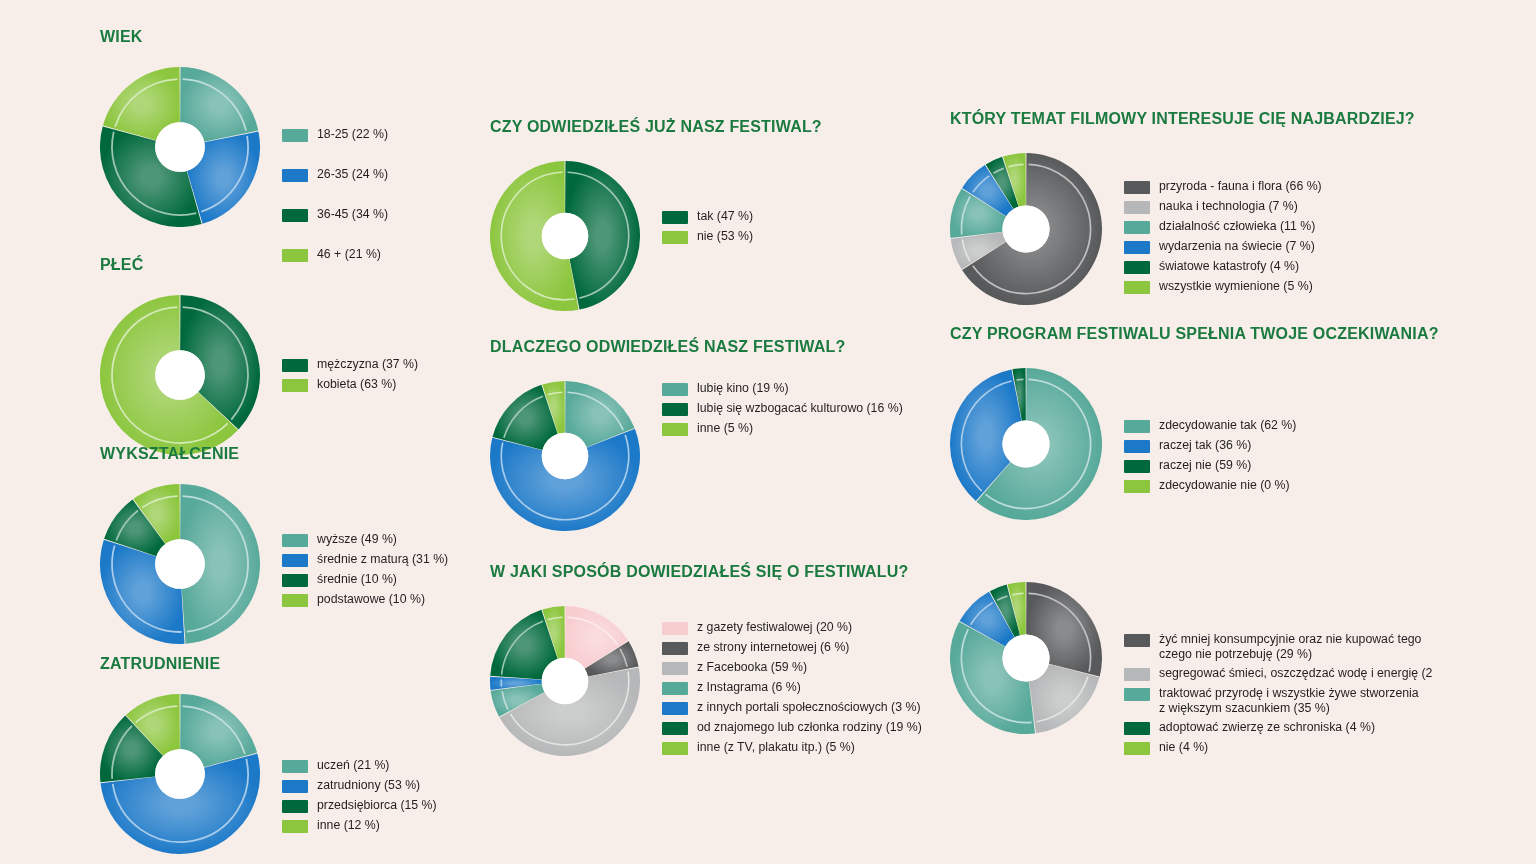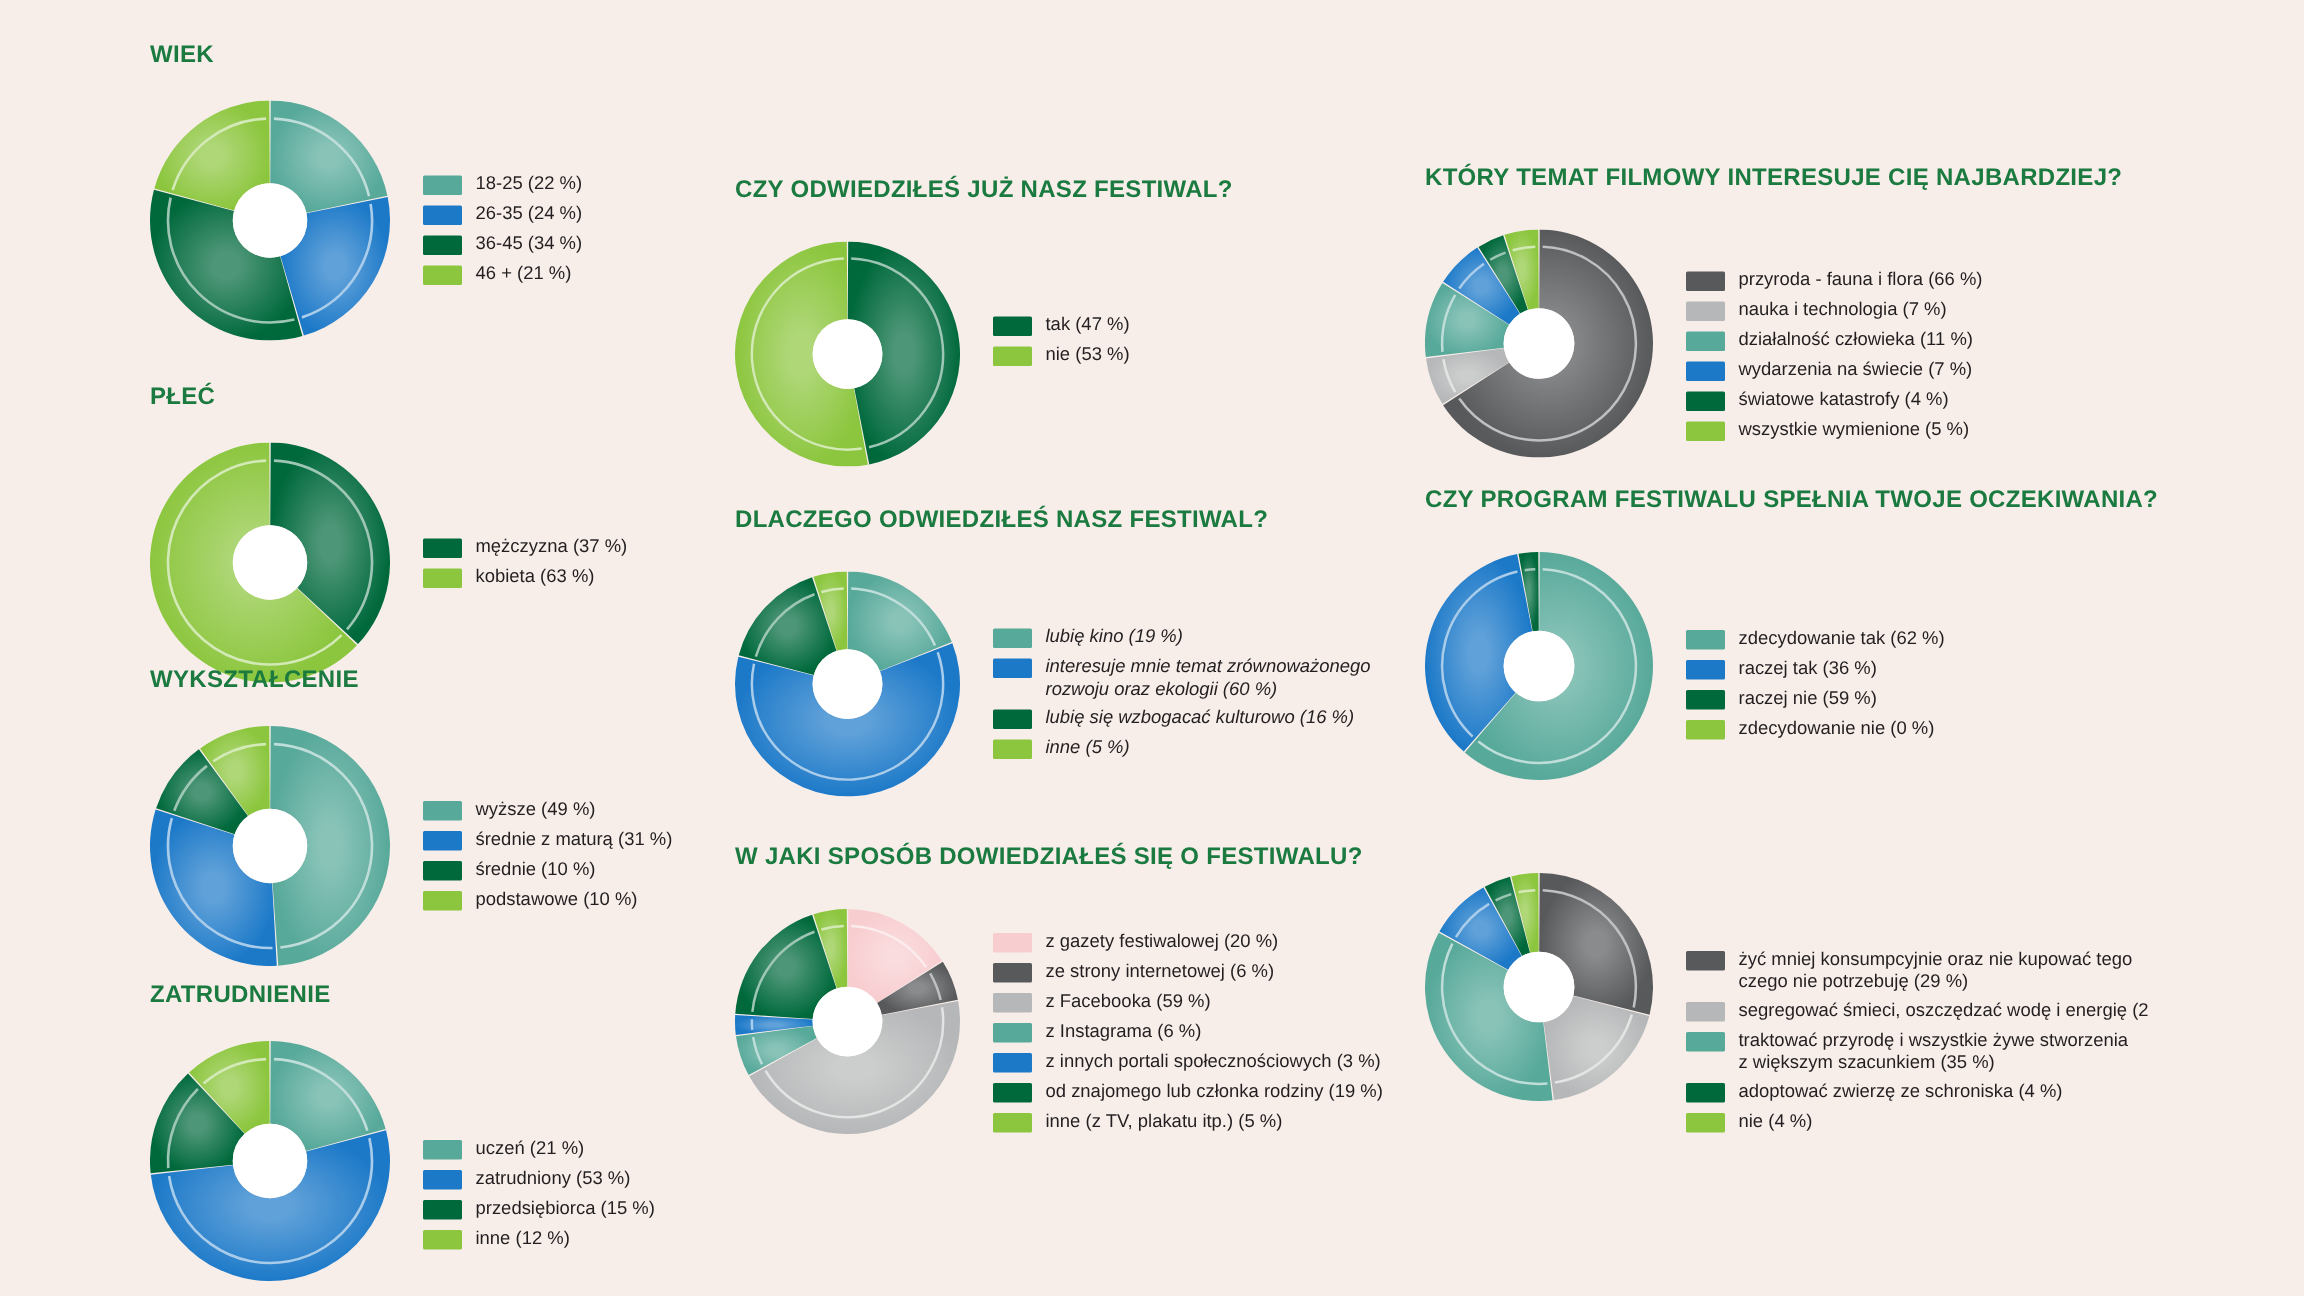--- a/index.html
+++ b/index.html
@@ -75,21 +75,21 @@
             <path d="M 82.61037101795137 12.050121684077766 A 68 68 0 0 1 146.0416132178965 63.79798396563692" fill="none" stroke="#bfded9" stroke-width="1.7599999999999998"></path>
             <path d="M 158.4671346406891 64.4144688483207 A 80 80 0 0 1 102.57339114853502 156.74921505823522 L 86.99775125604586 103.79225666805291 A 24.8 24.8 0 0 0 104.32481173861362 75.16848534297941 Z" fill="url(#wiek-g1)"></path>
             <path d="M 147.0899751442609 68.91238370331789 A 68 68 0 0 1 101.28342084790948 144.5834034176798" fill="none" stroke="#a9ccea" stroke-width="1.7599999999999998"></path>
             <path d="M 101.63406126421783 157.01926637677138 A 80 80 0 0 1 2.653599230355411 59.56634423355617 L 56.02261576141018 73.66556671240241 A 24.8 24.8 0 0 0 86.70655899190753 103.87597257679914 Z" fill="url(#wiek-g2)"></path>
             <path d="M 96.26591738988533 146.02590348844478 A 68 68 0 0 1 13.729116981109328 64.762872190058" fill="none" stroke="#9ec6b5" stroke-width="1.7599999999999998"></path>
             <path d="M 2.9090096080734753 58.62292816141807 A 80 80 0 0 1 79.51131084874568 0.0014926207154388749 L 79.84850636311116 55.20046271242178 A 24.8 24.8 0 0 0 56.10179297850277 73.3731077300396 Z" fill="url(#wiek-g3)"></path>
             <path d="M 15.093411330529648 59.72354204274863 A 68 68 0 0 1 77.3896289820486 12.050121684077766" fill="none" stroke="#d3e9b6" stroke-width="1.7599999999999998"></path>
             <circle cx="80" cy="80" r="24.8" fill="#ffffff"></circle>
           </svg>
         </div>
-        <div class="legend" style="width: 200px; margin-top: 48px; margin-left: 22px;">
+        <div class="legend" style="width: 200px; margin-top: 60px; margin-left: 22px; gap: 20px;">
           <div class="legend-item">
             <span class="swatch" style="background: rgb(87, 169, 154);"></span>
             <span class="legend-label">18-25 (22 %)</span>
           </div>
           <div class="legend-item">
             <span class="swatch" style="background: rgb(28, 121, 200);"></span>
             <span class="legend-label">26-35 (24 %)</span>
           </div>
           <div class="legend-item">
             <span class="swatch" style="background: rgb(0, 105, 60);"></span>
@@ -307,29 +307,24 @@
             <path d="M 77.4472228293294 11.296989078822904 A 63.75 63.75 0 0 1 133.32867882542632 49.273987357535134" fill="none" stroke="#bfded9" stroke-width="1.65"></path>
             <path d="M 144.9005901962099 47.81714712872238 A 75 75 0 1 1 2.2436819879215477 56.79235904008135 L 52.44554141625568 69.35563130242522 A 23.25 23.25 0 1 0 96.66918296082507 66.57331560990394 Z" fill="url(#dlaczego-g1)"></path>
             <path d="M 135.13044444415956 53.82472784241392 A 63.75 63.75 0 1 1 12.689736739261384 61.528044225968976" fill="none" stroke="#a9ccea" stroke-width="1.65"></path>
             <path d="M 2.4715545814542565 55.90485388458544 A 75 75 0 0 1 51.388435025088995 3.8136670460153965 L 67.68041485777759 52.932236784264774 A 23.25 23.25 0 0 0 52.516181920250816 69.08050470422148 Z" fill="url(#dlaczego-g2)"></path>
             <path d="M 13.906935877847744 56.787366577932985 A 63.75 63.75 0 0 1 52.987239813843445 15.171069799078303" fill="none" stroke="#9ec6b5" stroke-width="1.65"></path>
             <path d="M 52.25988065335741 3.5305171971949108 A 75 75 0 0 1 74.54185392069907 0.001399331920723057 L 74.85797471541672 51.75043379289542 A 23.25 23.25 0 0 0 67.9505630025408 52.84446033113042 Z" fill="url(#dlaczego-g3)"></path>
             <path d="M 57.64213425116339 13.658602912508059 A 63.75 63.75 0 0 1 72.55277717067058 11.296989078822904" fill="none" stroke="#d3e9b6" stroke-width="1.65"></path>
             <circle cx="75" cy="75" r="23.25" fill="#ffffff"></circle>
           </svg>
         </div>
-        <div class="legend" style="width: 255px; margin-top: 36px; margin-left: 22px; font-style: italic;">
+        <div class="legend" style="width: 255px; margin-left: 22px;">
           <div class="legend-item">
             <span class="swatch" style="background: rgb(87, 169, 154);"></span>
             <span class="legend-label">lubię kino  (19 %)</span>
-          </div>
-          <div class="legend-item">
-            <span class="swatch" style="background: rgb(28, 121, 200);"></span>
-            <span class="legend-label">interesuje mnie temat zrównoważonego
-rozwoju oraz ekologii (60 %)</span>
           </div>
           <div class="legend-item">
             <span class="swatch" style="background: rgb(0, 105, 60);"></span>
             <span class="legend-label">lubię się wzbogacać kulturowo  (16 %)</span>
           </div>
           <div class="legend-item">
             <span class="swatch" style="background: rgb(140, 198, 62);"></span>
             <span class="legend-label">inne (5 %)</span>
           </div>
         </div>

